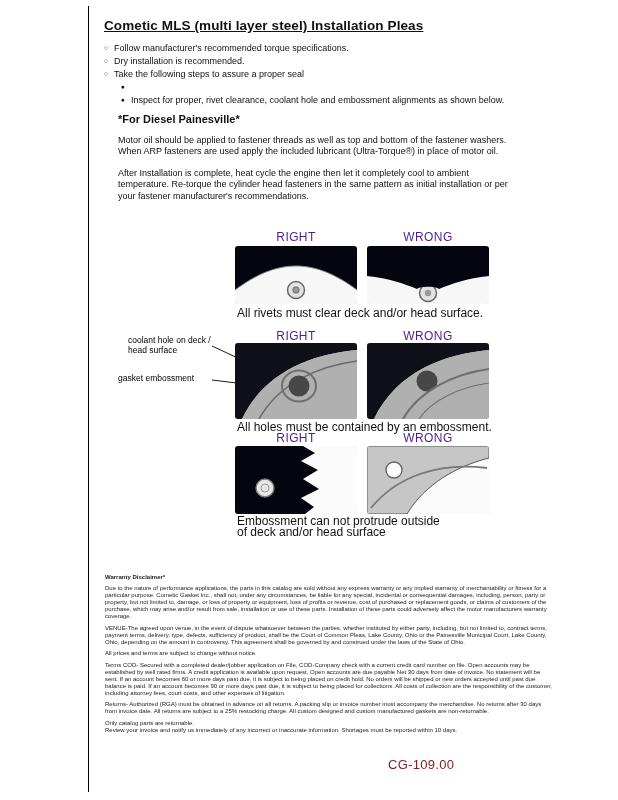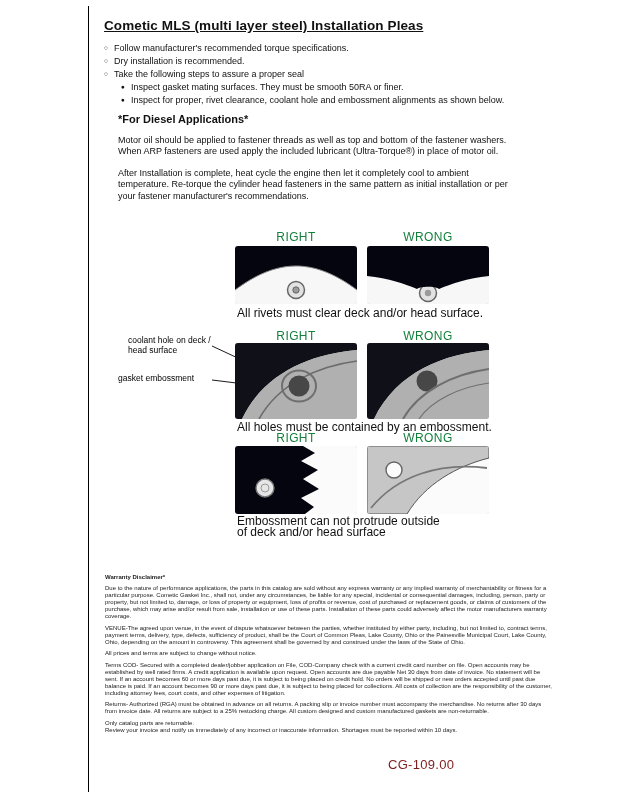--- a/index.html
+++ b/index.html
@@ -21,21 +21,21 @@
   .marker1::before { content:"○"; font-size:6.5px; position:relative; top:-1px; }
   .tip.sub { margin-left:17px; }
   .marker2 { width:10px; flex:0 0 10px; }
   .marker2::before { content:"●"; font-size:6.5px; position:relative; top:-1px; }
 
   #diesel { position:absolute; left:118px; top:114px; width:400px; font-size:9px; line-height:11.5px; }
   #diesel h2 { font-size:11px; font-weight:bold; margin-bottom:9px; }
   #diesel p { margin-bottom:10px; }
   #diesel .note { margin-top:3px; }
 
-  .dlabel { position:absolute; width:122px; text-align:center; font-size:12px; color:#15803d; letter-spacing:0.4px; }
+  .dlabel { position:absolute; width:122px; text-align:center; font-size:12px; color:#4c1d95; letter-spacing:0.4px; }
   .dimg { position:absolute; border-radius:3px; overflow:hidden; box-shadow:0 0 0 1px #c9c9c9 inset; }
   .dimg svg { display:block; }
   .dcap { position:absolute; font-size:12px; line-height:11px; }
 
   .callout { position:absolute; font-size:8.5px; line-height:9.5px; color:#000; }
   #callout-hole { left:128px; top:336px; width:84px; text-align:left; }
   #callout-emboss { left:118px; top:374px; width:92px; }
   #callout-lines { position:absolute; left:211px; top:341px; }
 
   #disclaimer { position:absolute; left:105px; top:574px; width:447px; font-size:6px; line-height:7px; color:#222; }
@@ -60,30 +60,29 @@
   <div class="tip">
     <span class="marker1"></span>
     <span>Dry installation is recommended.</span>
   </div>
   <div class="tip">
     <span class="marker1"></span>
     <span>Take the following steps to assure a proper seal</span>
   </div>
   <div class="tip sub">
     <span class="marker2"></span>
-    <span>Inspect gasket mating surfaces.  They must be smooth 50RA or finer.</span>
   </div>
   <div class="tip sub">
     <span class="marker2"></span>
     <span>Inspect for proper, rivet clearance, coolant hole and embossment alignments as shown below.</span>
   </div>
 </div>
 
 <div id="diesel">
-  <h2>*For Diesel Applications*</h2>
+  <h2>*For Diesel Painesville*</h2>
   <p>Motor oil should be applied to fastener threads as well as top and bottom of the fastener washers. When ARP fasteners are used apply the included lubricant (Ultra-Torque®) in place of motor oil.</p>
   <p>After Installation is complete, heat cycle the engine then let it completely cool to ambient temperature. Re-torque the cylinder head fasteners in the same pattern as initial installation or per your fastener manufacturer's recommendations.</p>
 </div>
 
 <div class="dlabel" style="left:235px;top:230px">RIGHT</div>
 <div class="dlabel" style="left:367px;top:230px">WRONG</div>
 
 <div class="dimg" style="left:235px;top:246px">
   <svg viewBox="0 0 122 58" width="122" height="58">
     <rect width="122" height="58" fill="#f7f7f7"></rect>

